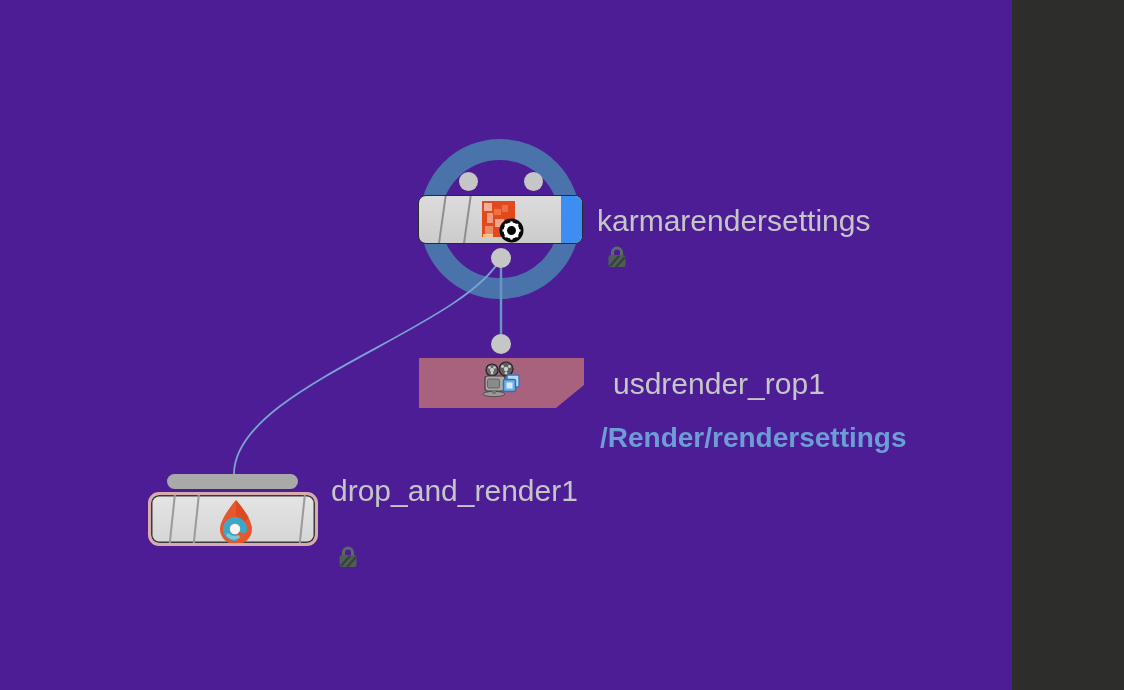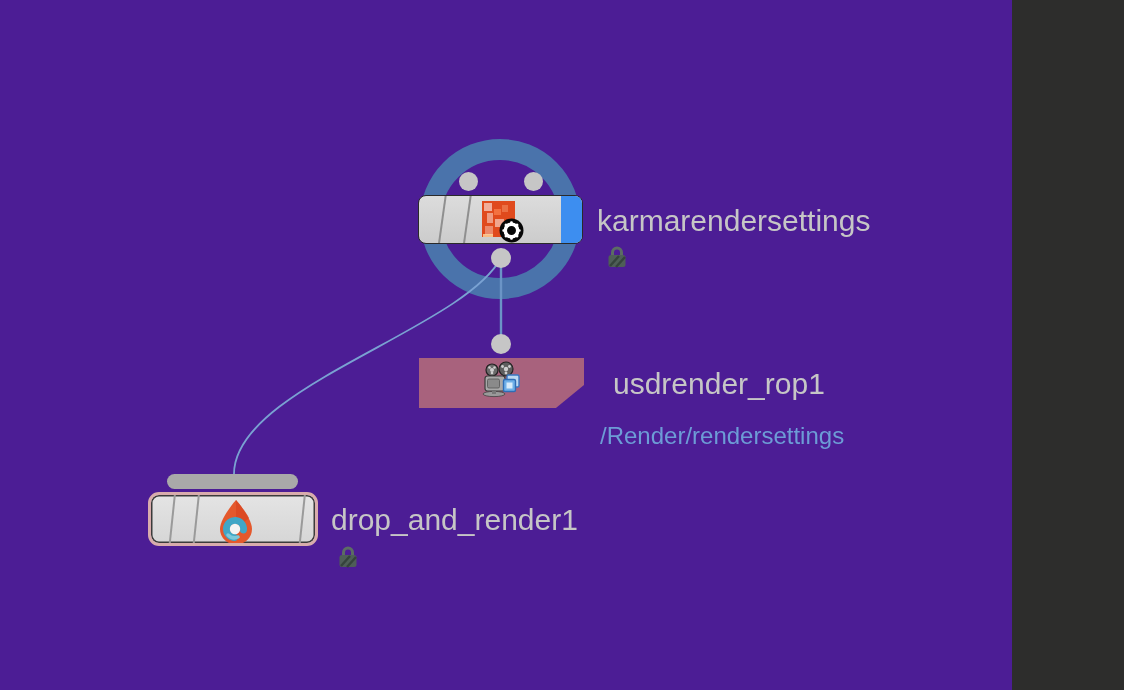--- a/index.html
+++ b/index.html
@@ -62,21 +62,21 @@
   }
   #drop-body .slash{background:#9a9a9a;transform:rotate(6deg);height:60px;}
   #drop-icon{left:64px;top:4px;width:42px;height:46px;}
 
   
   .node-label{
     color:#c6c6c6;font-size:30px;line-height:1.15;white-space:nowrap;
     letter-spacing:0px;
   }
   .node-path{
-    color:#6d9cd6;font-size:24px;line-height:1.15;white-space:nowrap;
+    color:#6d9cd6;font-size:28px;line-height:1.15;white-space:nowrap;font-weight:bold;
   }
   .lock{width:22px;height:23px;}
 </style>
 </head>
 <body>
 
 <div id="canvas">
 
   <div id="sel-ring" class="abs"></div>
 
@@ -180,21 +180,21 @@
 
     <svg id="drop-icon" class="abs" viewBox="0 0 42 46" xmlns="http://www.w3.org/2000/svg">
       <path d="M21,1 C21,1 5,19 5,30 a16,15.5 0 0 0 32,0 C37,19 21,1 21,1 Z" fill="#e4582c"></path>
       <path d="M21,1 C21,1 29,10 34,19 L21,30 Z" fill="#d84420" opacity="0.7"></path>
       <circle cx="20" cy="30" r="8.5" fill="none" stroke="#41a6c6" stroke-width="7" stroke-dasharray="40 14" transform="rotate(95 20 30)" stroke-linecap="round"></circle>
       <path d="M13,36 a9,9 0 0 0 10,2" fill="none" stroke="#7cc8da" stroke-width="3.5" stroke-linecap="round"></path>
       <circle cx="20" cy="30" r="5.2" fill="#f4f4f4"></circle>
     </svg>
   </div>
 
-  <div class="abs node-label" style="left:331px;top:503px;">drop_and_render1</div>
+  <div class="abs node-label" style="left:331px;top:474px;">drop_and_render1</div>
 
   <svg class="abs lock" style="left:337px;top:545px;" viewBox="0 0 22 23" xmlns="http://www.w3.org/2000/svg">
     <path d="M6.5,11 V7.5 a4.5,4.5 0 0 1 9,0 V11" fill="none" stroke="#5c6c64" stroke-width="3"></path>
     <rect x="2.5" y="10" width="17" height="12" rx="2.5" fill="#4e5e57"></rect>
     <g stroke="#35433c" stroke-width="2.4">
       <line x1="4" y1="21" x2="13" y2="11"></line>
       <line x1="10" y1="22" x2="19" y2="12"></line>
     </g>
   </svg>
 

